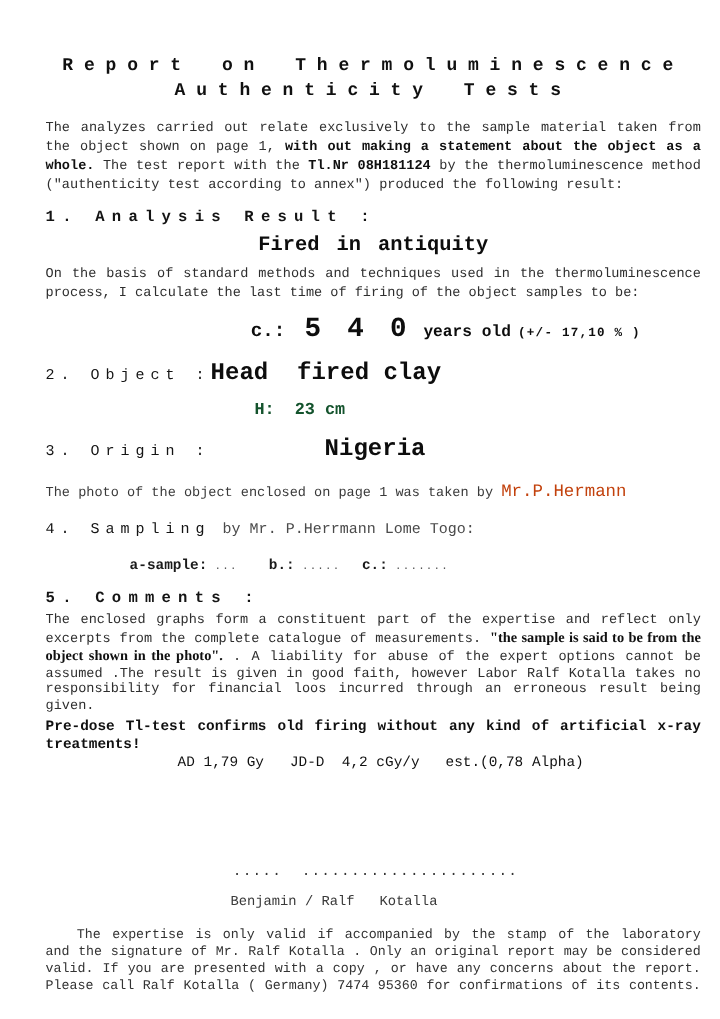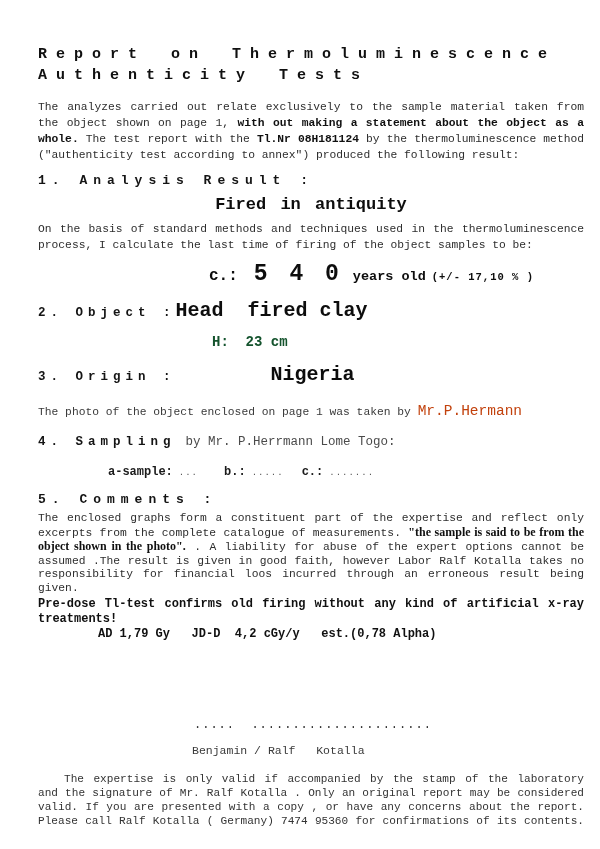--- a/index.html
+++ b/index.html
@@ -8,36 +8,36 @@
     width:600px;height:849px;
     background:#ffffff;
     font-family:"Liberation Mono","DejaVu Sans Mono",monospace;
     color:#2e2e2e;
     overflow:hidden;
     box-sizing:border-box;
   }
   .content{padding:0 16px 0 38px;box-sizing:border-box;}
 
   
-  .title-wrap{padding-top:44px;color:#101010;font-weight:bold;}
+  .title-wrap{padding-top:44px;text-align:center;color:#101010;font-weight:bold;}
   .title-line{font-size:15px;line-height:21px;letter-spacing:9px;word-spacing:7px;white-space:nowrap;}
 
   
   .para{margin:0;text-align:justify;font-size:11.3px;}
   .intro{margin-top:13px;line-height:16px;}
   .basis{margin-top:6px;line-height:15.5px;}
   .comments-para{margin-top:4px;line-height:13.6px;}
   .predose{margin-top:1px;line-height:15px;font-size:12px;font-weight:bold;color:#101010;}
   b,.bold{font-weight:bold;color:#101010;}
 
   
   .sec-h{font-weight:bold;font-size:13px;letter-spacing:6px;color:#141414;white-space:nowrap;}
   .h-analysis{margin-top:9px;line-height:17px;}
   .h-comments{margin-top:10px;line-height:17px;}
-  .sec-h-inline{font-weight:bold;font-size:12.5px;letter-spacing:5px;color:#141414;}
+  .sec-h-inline{font-weight:normal;font-size:12.5px;letter-spacing:5px;color:#141414;}
 
   .result-line{margin-top:5px;text-align:center;font-weight:bold;font-size:17px;line-height:22px;color:#0d0d0d;word-spacing:4px;}
 
   
   .age-line{margin-top:6px;margin-left:171px;line-height:30px;white-space:nowrap;color:#0d0d0d;font-weight:bold;}
   .age-prefix{font-size:16px;}
   .age-value{font-size:23px;letter-spacing:4px;margin-left:16px;}
   .age-suffix{font-size:13.5px;margin-left:10px;}
   .age-tol{font-size:10.5px;margin-left:6px;letter-spacing:1px;}
 
@@ -54,21 +54,21 @@
   .sampling-line{margin-top:12px;line-height:17px;white-space:nowrap;}
   .sampling-by{font-size:12.5px;color:#4a4a4a;margin-left:10px;}
 
   .samples-line{margin-top:12px;margin-left:70px;line-height:16px;white-space:nowrap;}
   .smp-label{font-weight:bold;font-size:12px;color:#1a1a1a;}
   .smp-dots{font-size:9px;color:#555;letter-spacing:1px;}
   .g8{margin-left:6px;} .g28{margin-left:26px;} .g20{margin-left:18px;}
 
   .serif-seg{font-family:"Liberation Serif","DejaVu Serif",serif;font-weight:bold;font-size:12px;color:#101010;}
 
-  .dose-line{margin-top:0;margin-left:60px;font-weight:bold;font-size:12px;line-height:15px;color:#101010;white-space:pre;}
+  .dose-line{margin-top:0;margin-left:110px;font-weight:normal;font-size:12px;line-height:15px;color:#101010;white-space:pre;}
 
   .sig-dots{margin-top:76px;margin-left:156px;font-size:12px;line-height:14px;color:#333;letter-spacing:1px;white-space:pre;}
   .sig-name{margin-top:11px;margin-left:154px;font-size:11.5px;line-height:15px;color:#3a3a3a;white-space:pre;}
 
   .footer{margin-top:14px;font-size:11.1px;line-height:14.2px;color:#333;}
   .jline{text-align:justify;text-align-last:justify;}
   .jline.indent{text-indent:26px;}
 </style>
 </head>
 <body>

